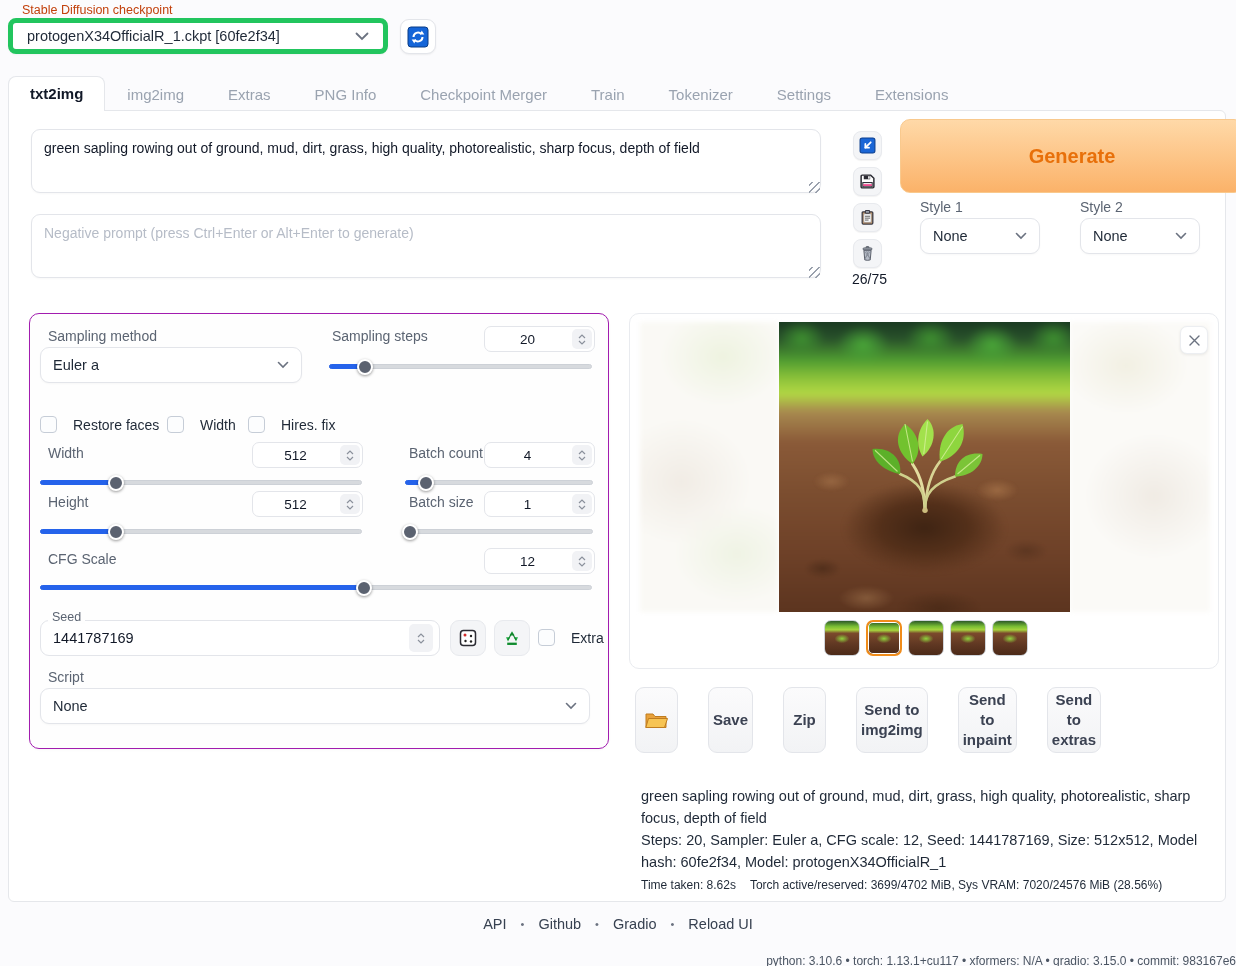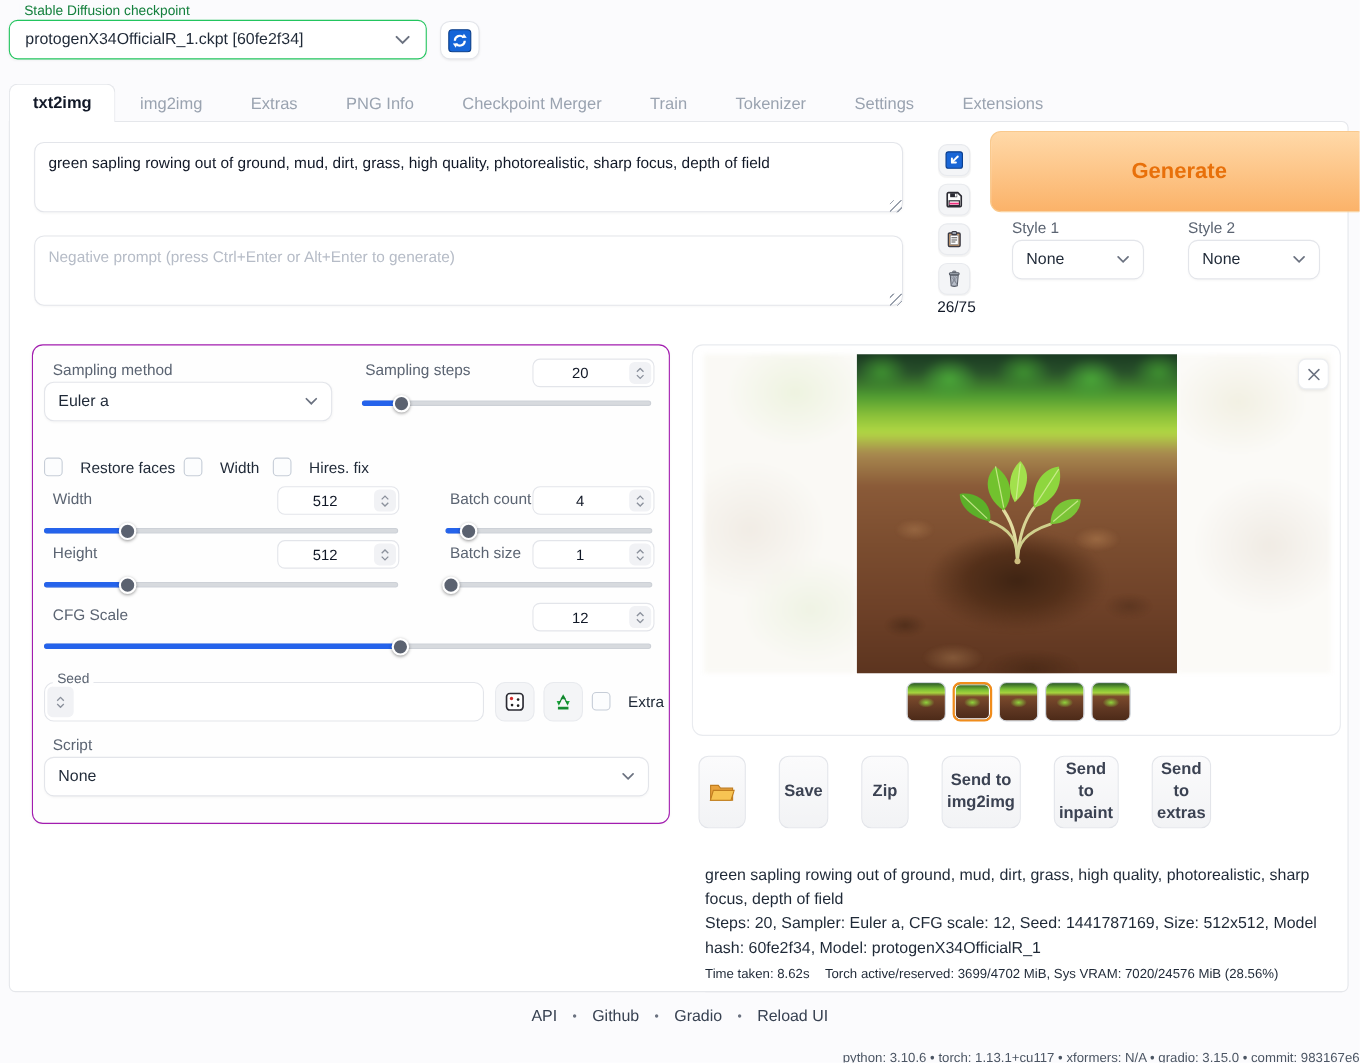--- a/index.html
+++ b/index.html
@@ -2,23 +2,23 @@
 <html><head>
 <meta charset="utf-8">
 <style>
   * { margin:0; padding:0; box-sizing:border-box; }
   html,body { width:1236px; height:966px; }
   body { font-family:"Liberation Sans", sans-serif; background:#fbfbfd; color:#1f2937; overflow:hidden; }
   .canvas { position:relative; width:1236px; height:966px; }
 
   
   .ckpt-box { position:absolute; left:8px; top:18px; width:380px; height:36px; background:#fff;
-    border:1px solid #22c55e; border-radius:8px; display:flex; align-items:center; padding:0 14px;
+    border:5px solid #22c55e; border-radius:8px; display:flex; align-items:center; padding:0 14px;
     box-shadow:0 1px 2px rgba(0,0,0,.04); }
-  .ckpt-legend { position:absolute; left:18px; top:3px; font-size:12.5px; color:#15803d; background:#fbfbfd; padding:0 4px; z-index:2; }
+  .ckpt-legend { position:absolute; left:18px; top:3px; font-size:12.5px; color:#c2410c; background:#fbfbfd; padding:0 4px; z-index:2; }
   .ckpt-value { font-size:14.5px; color:#1f2937; flex:1; white-space:nowrap; overflow:hidden; }
   .chev { flex:0 0 auto; }
   .refresh-btn { position:absolute; left:400px; top:19px; width:36px; height:35px; background:#fff;
     border:1px solid #e3e5ea; border-radius:9px; display:flex; align-items:center; justify-content:center;
     box-shadow:0 1px 2px rgba(0,0,0,.06); cursor:pointer; }
 
   
   .tabs { position:absolute; left:8px; top:76px; height:35px; display:flex; align-items:flex-end; z-index:3; }
   .tab { padding:8px 21px; font-size:15px; color:#9aa3b0; cursor:pointer; border:1px solid transparent; border-bottom:none; }
   .tab.active { background:#fff; color:#111827; font-weight:700; border-color:#e5e7eb; border-radius:8px 8px 0 0; height:35px; }
@@ -369,20 +369,21 @@
       <div class="slider" style="left:10px; top:265px; width:552px;">
         <div class="slider-track">
             <div class="slider-fill" style="width: 59%;">
               <div class="slider-thumb"></div>
             </div>
           </div>
       </div>
 
       <span class="seed-legend">Seed</span>
       <div class="seed-box">
+        <input value="1441787169" style="">
         <div class="spin" style="width:24px; height:28px; align-self:center; margin-right:6px;">
           <svg width="8" height="5" viewBox="0 0 8 5">
               <polyline points="1,4 4,1 7,4" fill="none" stroke="#8b919c" stroke-width="1.2"></polyline>
             </svg>
           <svg width="8" height="5" viewBox="0 0 8 5">
               <polyline points="1,1 4,4 7,1" fill="none" stroke="#8b919c" stroke-width="1.2"></polyline>
             </svg>
         </div>
       </div>
       <div class="mini-btn" style="left:420px;">

